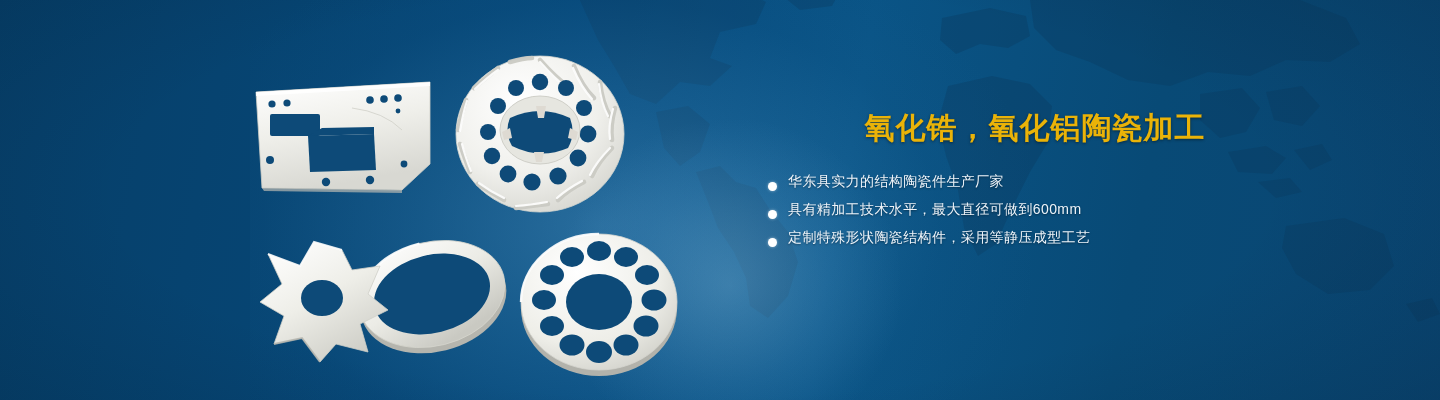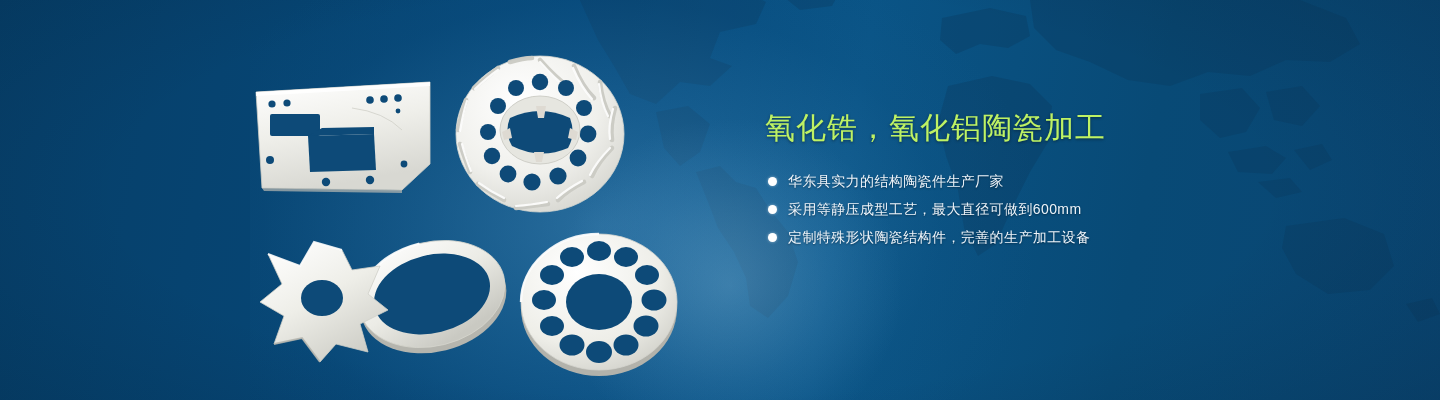--- a/index.html
+++ b/index.html
@@ -40,27 +40,28 @@
   .bg-map svg{display:block;width:100%;height:100%;}
 
   
   .products{position:absolute;left:0;top:0;width:720px;height:400px;}
   .part{position:absolute;}
   .part svg{display:block;overflow:visible;}
 
   
   .copy{position:absolute;left:765px;top:108px;width:540px;}
   .headline{
-    font-size:30px;line-height:40px;color:#bef264;font-weight:400;
+    font-size:30px;line-height:40px;color:#eab308;font-weight:700;
     letter-spacing:1px;white-space:nowrap;
     text-shadow:0 1px 3px rgba(0,0,0,0.45);
+    text-align:center;
   }
   .bullets{margin:24px 0 0 3px;padding:0;list-style:none;}
   .bullet{
-    display:flex;align-items:center;
+    display:flex;align-items:flex-end;
     margin-bottom:9px;white-space:nowrap;
   }
   .dot{
     width:9px;height:9px;border-radius:50%;
     background:#ffffff;flex:0 0 9px;margin-right:11px;
     box-shadow:0 0 3px rgba(255,255,255,0.5);
   }
   .btext{
     font-size:14px;line-height:19px;color:#eef4fa;letter-spacing:0.4px;
     text-shadow:0 1px 2px rgba(0,0,0,0.40);
@@ -273,22 +274,22 @@
 
   <div class="copy">
     <div class="headline">氧化锆，氧化铝陶瓷加工</div>
     <ul class="bullets">
       <li class="bullet">
         <span class="dot"></span>
         <span class="btext">华东具实力的结构陶瓷件生产厂家</span>
       </li>
       <li class="bullet">
         <span class="dot"></span>
-        <span class="btext">采用等静压成型工艺，最大直径可做到600mm</span>
+        <span class="btext">具有精加工技术水平，最大直径可做到600mm</span>
       </li>
       <li class="bullet">
         <span class="dot"></span>
-        <span class="btext">定制特殊形状陶瓷结构件，完善的生产加工设备</span>
+        <span class="btext">定制特殊形状陶瓷结构件，采用等静压成型工艺</span>
       </li>
     </ul>
   </div>
 
 </div>
 
 </body></html>

